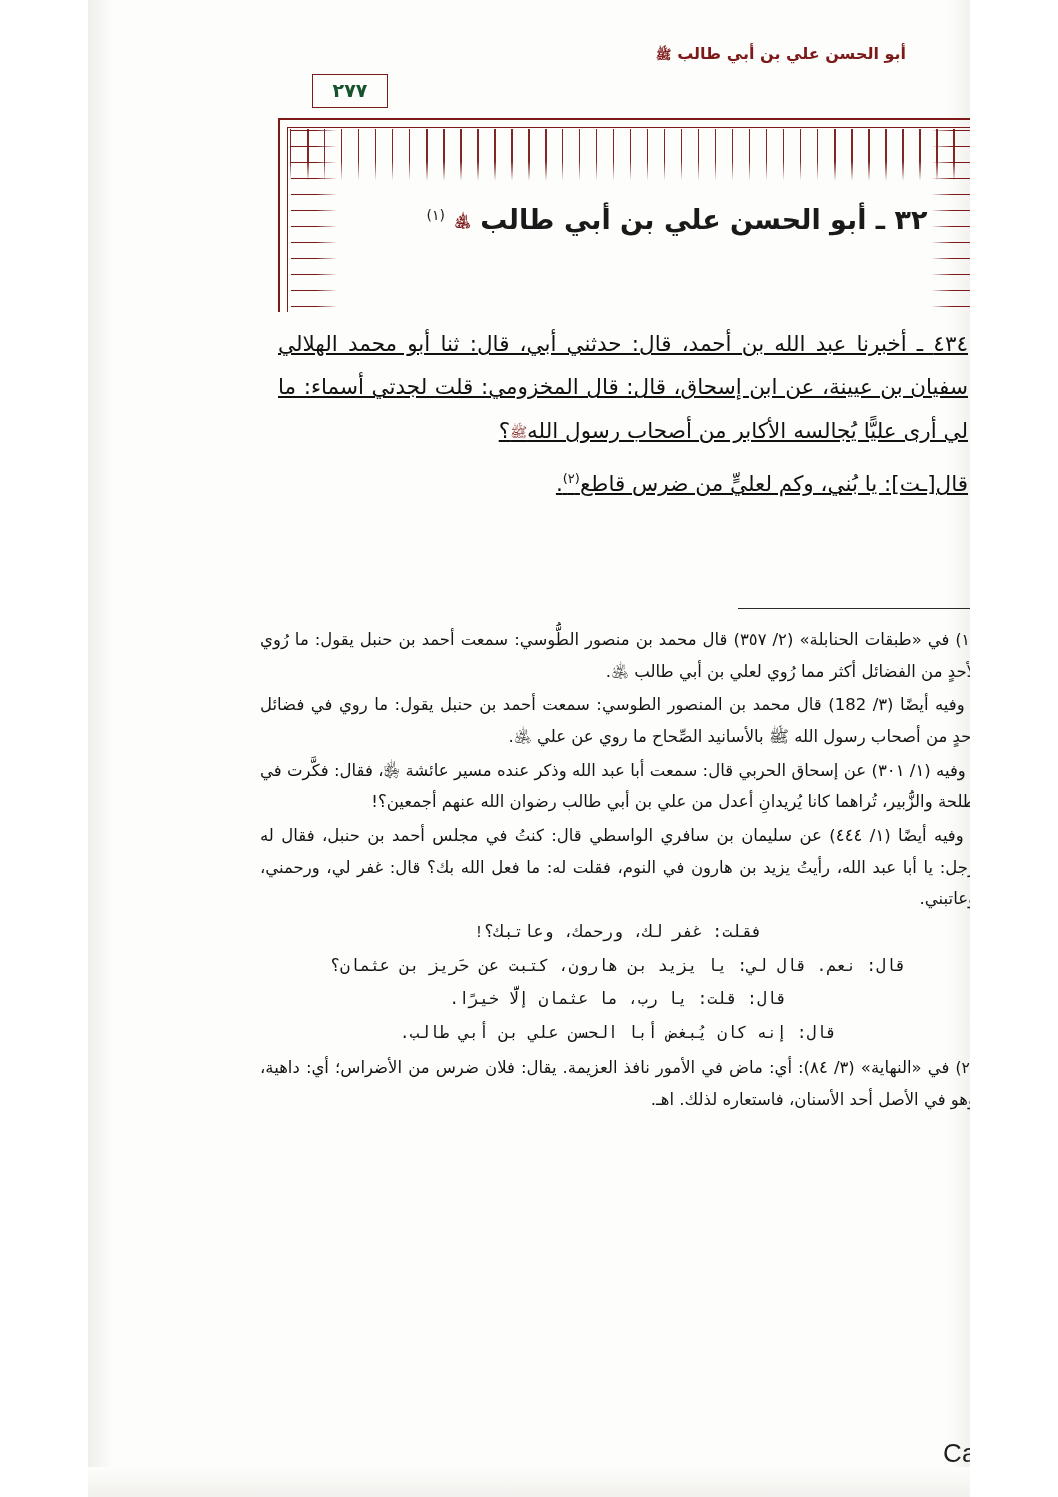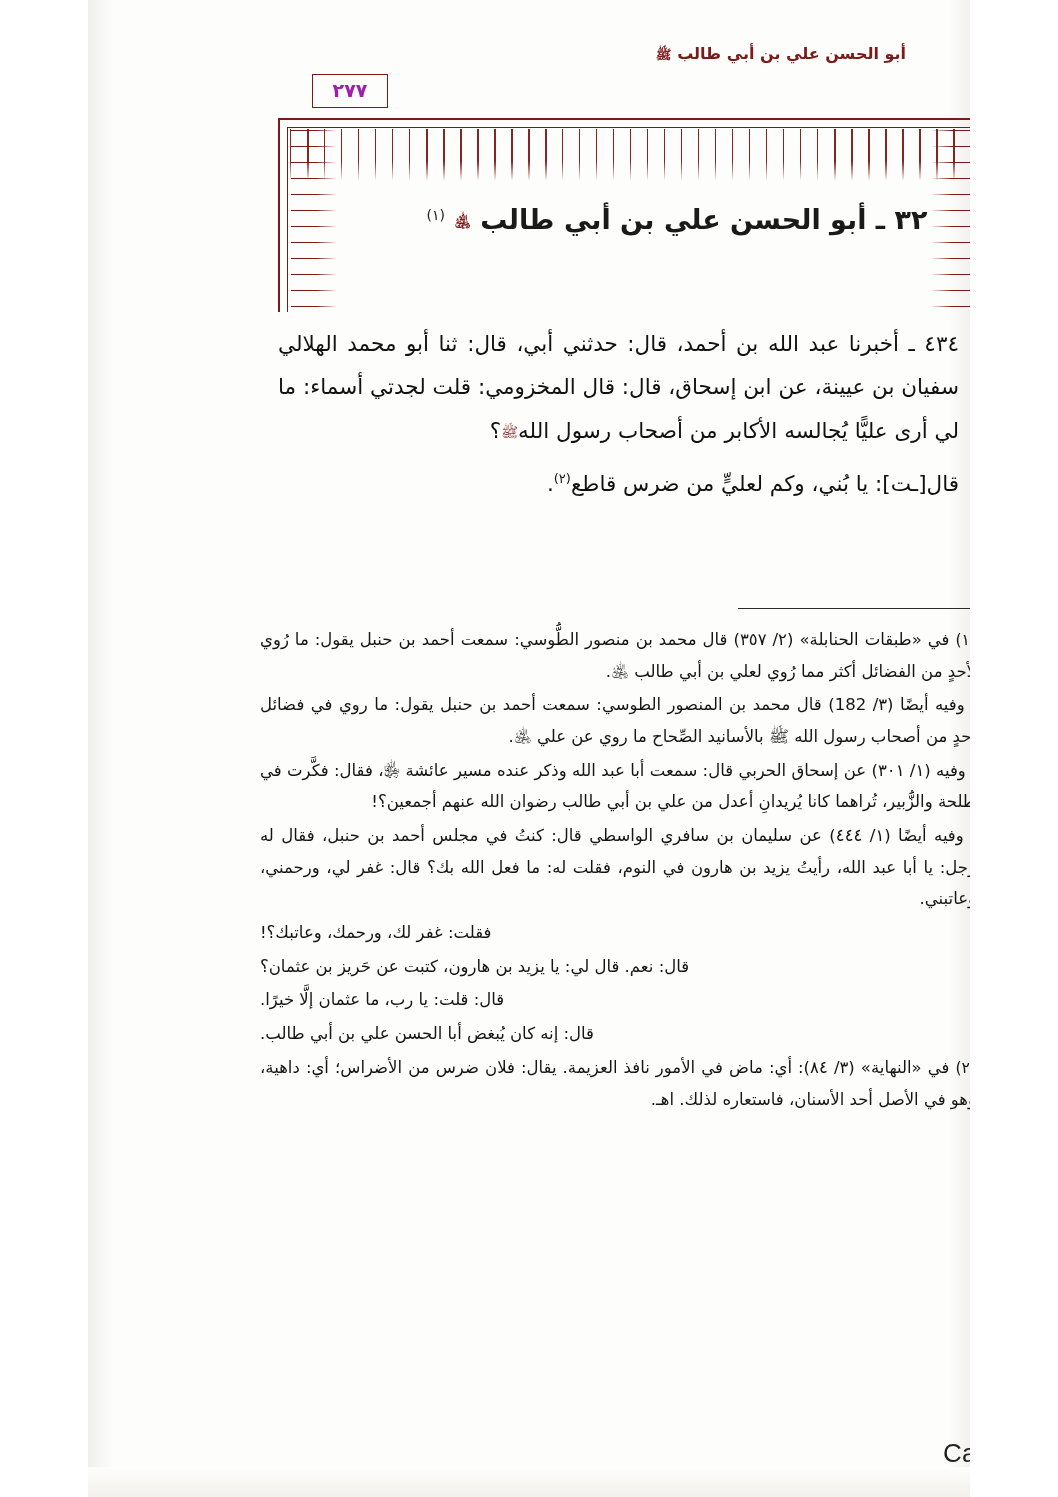--- a/index.html
+++ b/index.html
@@ -53,21 +53,21 @@
   }
 
   
   .page-number-box {
     position: absolute;
     top: 74px;
     left: 224px;
     min-width: 56px;
     padding: 4px 9px 6px;
     border: 1.6px solid #7c1a1a;
-    color: #a21caf;
+    color: #14532d;
     font-size: 19px;
     font-weight: bold;
     text-align: center;
     background: #fdfdfb;
   }
 
   
   .title-frame {
     position: absolute;
     top: 118px;
@@ -162,21 +162,21 @@
     position: absolute;
     top: 322px;
     left: 190px;
     width: 690px;
     direction: rtl;
     text-align: justify;
     font-size: 21.5px;
     line-height: 2.02;
     color: #111;
   }
-  .body-text p { margin: 0 9px 10px 0; }
+  .body-text p { margin: 0 0 10px 0; text-decoration: underline; }
   .body-text .honorific { font-size: 14px; color: #7c1a1a; vertical-align: 1px; }
   .body-text .fn-ref { font-size: 13px; vertical-align: 8px; }
   .para-answer {
     text-align: right;
   }
 
   
   .fn-rule {
     position: absolute;
     top: 608px;
@@ -203,21 +203,21 @@
     text-align: justify;
   }
   .fn-marker {
     font-size: 15.5px;
   }
   .fn-sub {
     display: block;
     text-align: justify;
     margin-bottom: 2px;
   }
-  .fn-center { text-align: left; }
+  .fn-center { text-align: center; font-family: Liberation Mono, monospace; }
 
   
   .camscanner {
     position: absolute;
     bottom: 28px;
     left: 855px;
     display: flex;
     align-items: center;
     gap: 7px;
   }

